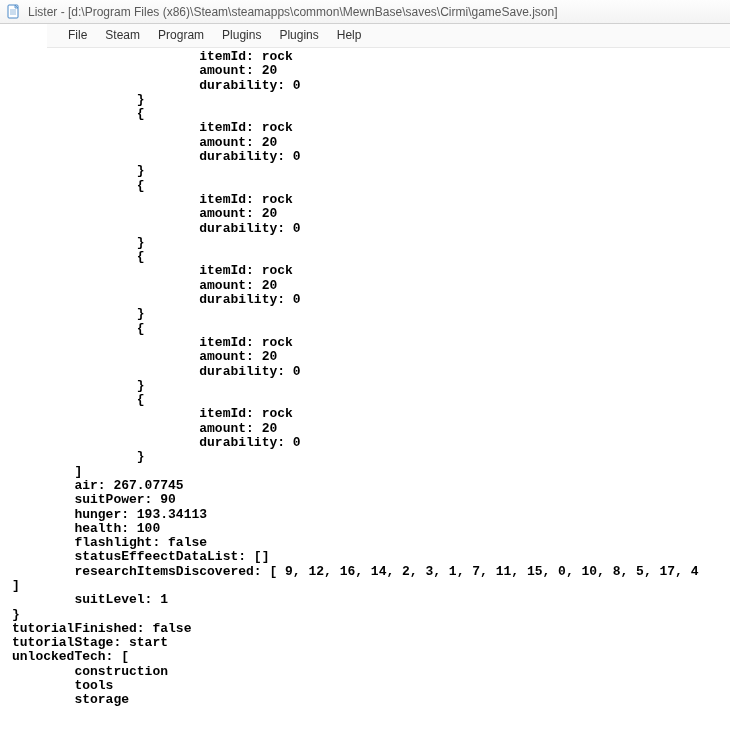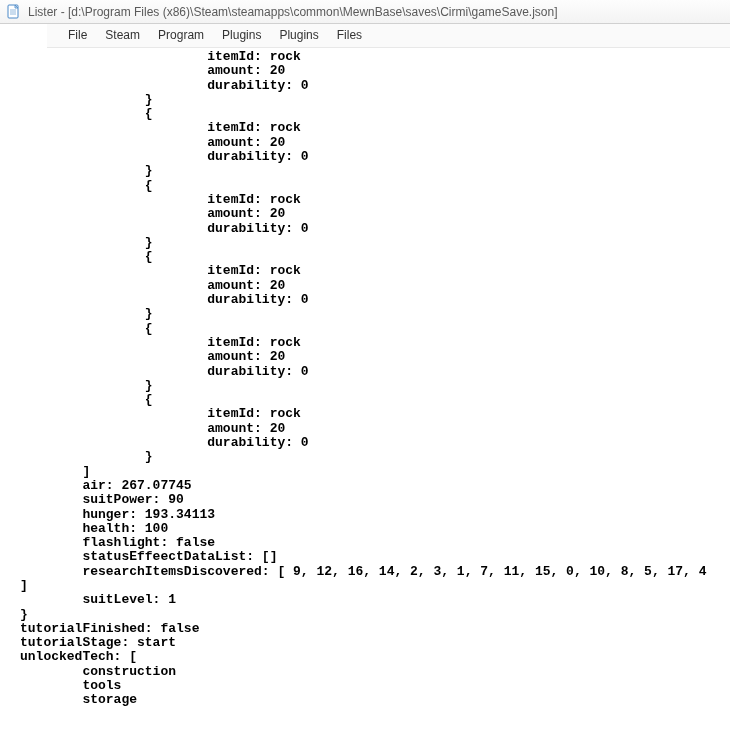--- a/index.html
+++ b/index.html
@@ -42,21 +42,21 @@
     .menu-item {
       padding: 2px 9px;
       color: #333;
       cursor: default;
     }
     .content {
       font-family: "Courier New", monospace;
       font-size: 13px;
       font-weight: bold;
       white-space: pre;
-      padding: 2px 20px;
+      padding: 2px 12px;
       line-height: 1.1;
       color: #000;
     }
   </style>
 </head>
 <body>
 
 <div class="title-bar">
   <span class="icon">
     <svg viewBox="0 0 16 16">
@@ -69,21 +69,21 @@
   </span>
   <span class="title-text">Lister - [d:\Program Files (x86)\Steam\steamapps\common\MewnBase\saves\Cirmi\gameSave.json]</span>
 </div>
 
 <div class="menu-bar">
   <div class="menu-item">File</div>
   <div class="menu-item">Steam</div>
   <div class="menu-item">Program</div>
   <div class="menu-item">Plugins</div>
   <div class="menu-item">Plugins</div>
-  <div class="menu-item">Files</div>
+  <div class="menu-item">Help</div>
 </div>
 
 <div class="content">                        itemId: rock
                         amount: 20
                         durability: 0
                 }
                 {
                         itemId: rock
                         amount: 20
                         durability: 0

